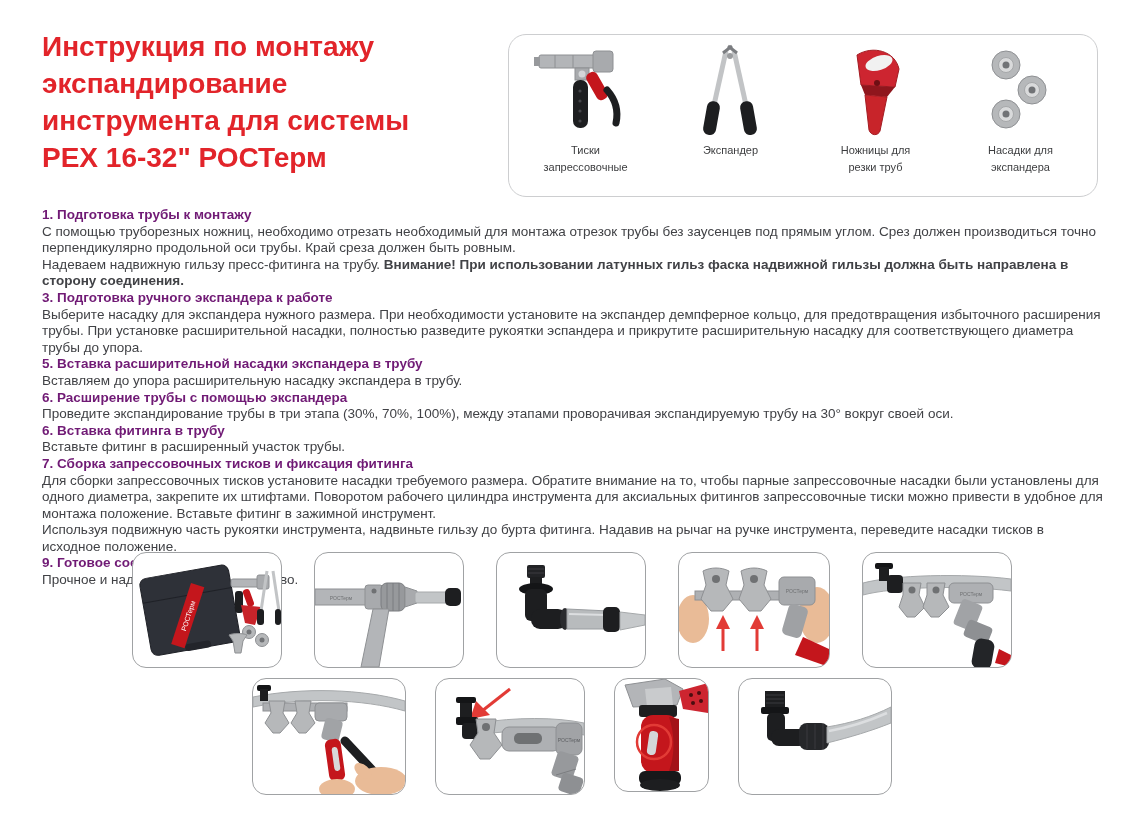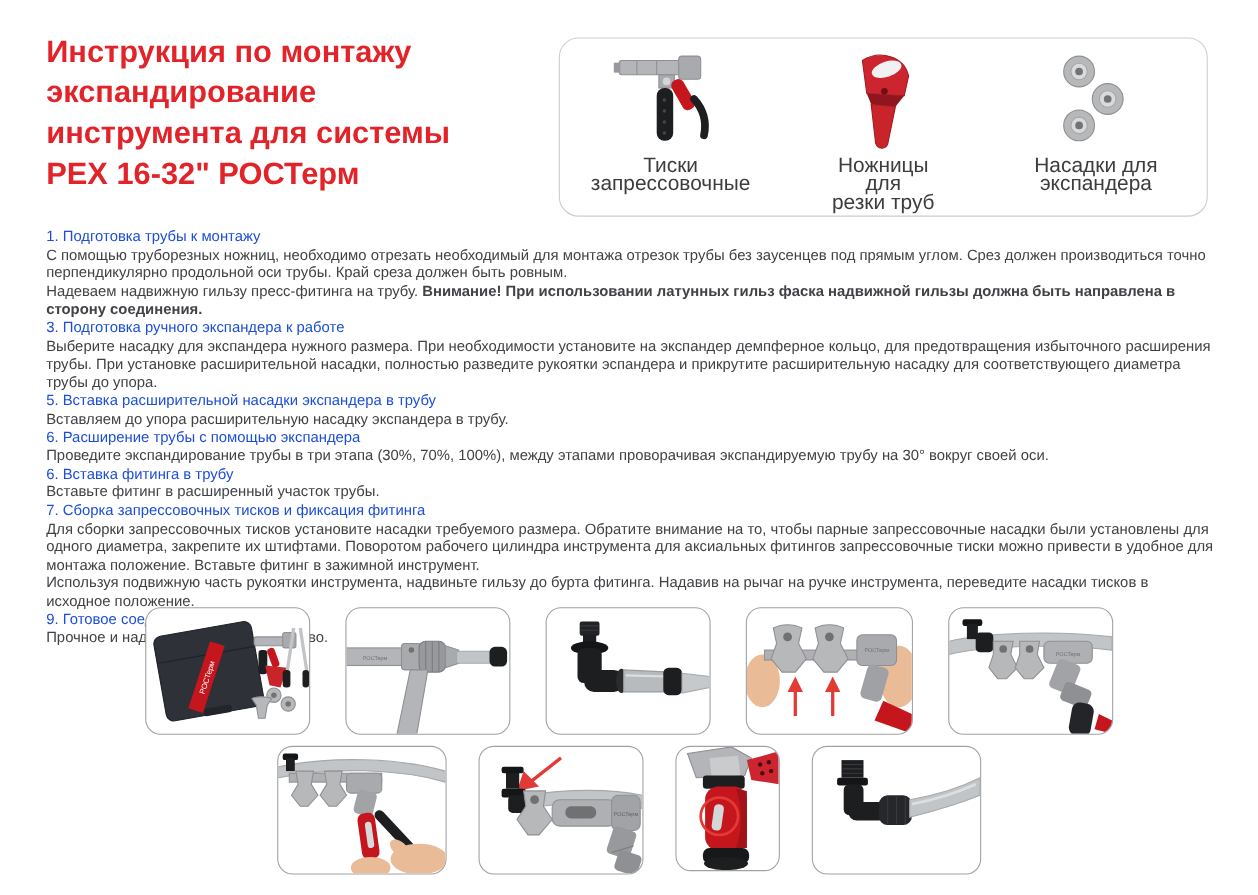--- a/index.html
+++ b/index.html
@@ -5,25 +5,25 @@
   html,body{margin:0;padding:0;background:#ffffff;}
   .page{position:relative;width:1144px;height:814px;background:#fff;overflow:hidden;
         font-family:"Liberation Sans",sans-serif;}
   .title{position:absolute;left:42px;top:28px;width:460px;
          font-size:28px;line-height:37px;font-weight:700;color:#e2242a;}
   .tools-panel{position:absolute;left:508px;top:34px;width:590px;height:163px;
          border:1px solid #cdced0;border-radius:18px;box-sizing:border-box;
          display:flex;justify-content:space-around;align-items:stretch;padding:8px 4px 6px;}
   .tool{width:114px;display:flex;flex-direction:column;align-items:center;}
   .tool-img{height:96px;display:flex;align-items:center;justify-content:center;}
-  .tool-caption{margin-top:3px;font-size:19px;line-height:17px;color:#3c3d3f;
+  .tool-caption{margin-top:3px;font-size:11px;line-height:17px;color:#3c3d3f;
          text-align:center;white-space:pre-line;}
   .steps{position:absolute;left:42px;top:207px;width:1062px;
          font-size:13.5px;line-height:16.6px;color:#414246;}
-  .step-heading{font-weight:400;color:#1d4ed8;}
+  .step-heading{font-weight:700;color:#701a75;}
   .photo-row{position:absolute;left:0;width:1144px;display:flex;justify-content:center;align-items:flex-start;}
   .row1{top:552px;gap:32px;}
   .row2{top:678px;gap:29px;}
   .photo{border:1px solid #a0a2a4;border-radius:14px;background:#fff;overflow:hidden;flex:0 0 auto;}
   .photo svg{display:block;}
 </style>
 </head>
 <body>
 
 <div class="page">
@@ -53,20 +53,34 @@
           <circle cx="49" cy="48" r="1.6" fill="#45464a"></circle>
             <circle cx="49" cy="58" r="1.6" fill="#45464a"></circle>
           <circle cx="49" cy="68" r="1.6" fill="#45464a"></circle>
             <circle cx="49" cy="78" r="1.6" fill="#45464a"></circle>
         </svg>
       </div>
       <div class="tool-caption">Тиски
 запрессовочные</div>
     </div>
 
+    <div class="tool">
+      <div class="tool-img">
+        <svg width="110" height="96" viewBox="0 0 110 96">
+          <path d="M50 8 L38 62" stroke="#c2c4c6" stroke-width="5"></path>
+          <path d="M58 8 L70 62" stroke="#c2c4c6" stroke-width="5"></path>
+          <path d="M47 10 L56 3" stroke="#7b7d80" stroke-width="3"></path>
+          <path d="M61 10 L52 3" stroke="#7b7d80" stroke-width="3"></path>
+          <circle cx="54" cy="13" r="3" fill="#9a9c9e"></circle>
+          <rect x="29" y="58" width="13" height="34" rx="6" fill="#1d1e20" transform="rotate(10 35 75)"></rect>
+          <rect x="66" y="58" width="13" height="34" rx="6" fill="#1d1e20" transform="rotate(-10 73 75)"></rect>
+        </svg>
+      </div>
+      <div class="tool-caption">Экспандер</div>
+    </div>
 
     <div class="tool">
       <div class="tool-img">
         <svg width="110" height="96" viewBox="0 0 110 96">
           <path d="M36 12 C52 2 74 8 78 26 L74 44 L40 42 Z" fill="#cd2530" stroke="#a31b22"></path>
           <ellipse cx="58" cy="20" rx="14" ry="7" fill="#f1f1f1" transform="rotate(-18 58 20)"></ellipse>
           <path d="M40 42 L74 44 L66 54 L44 52 Z" fill="#8f161d"></path>
           <path d="M44 52 L66 54 L59 88 C57 93 50 93 48 87 Z" fill="#c8242a" stroke="#a31b22"></path>
           <circle cx="56" cy="40" r="3" fill="#6e0f14"></circle>
         </svg>

